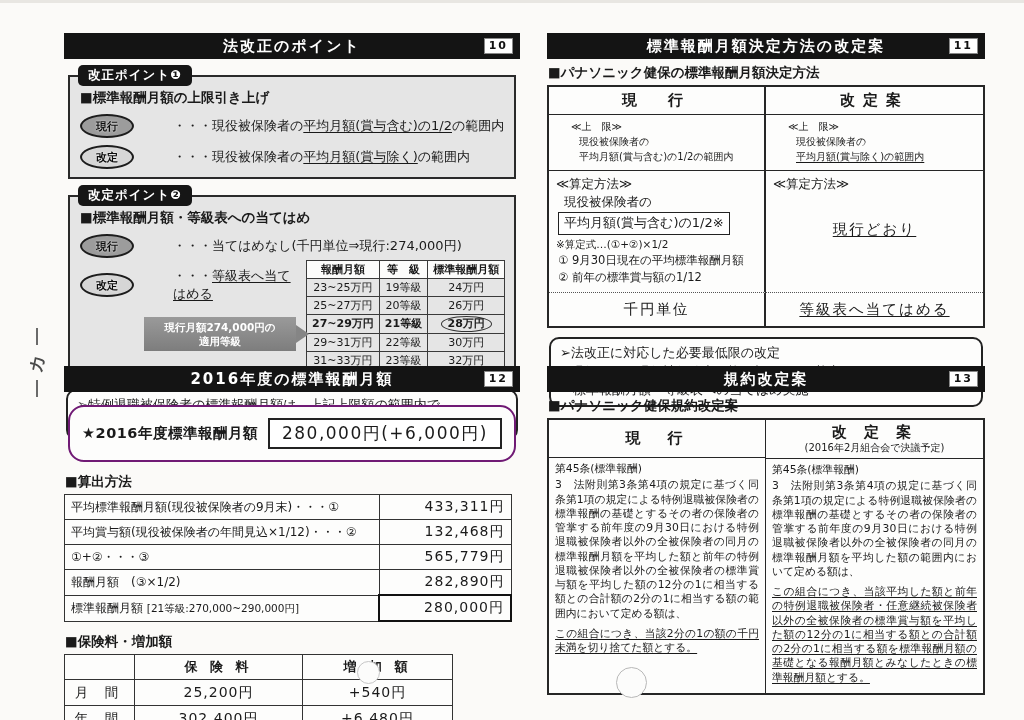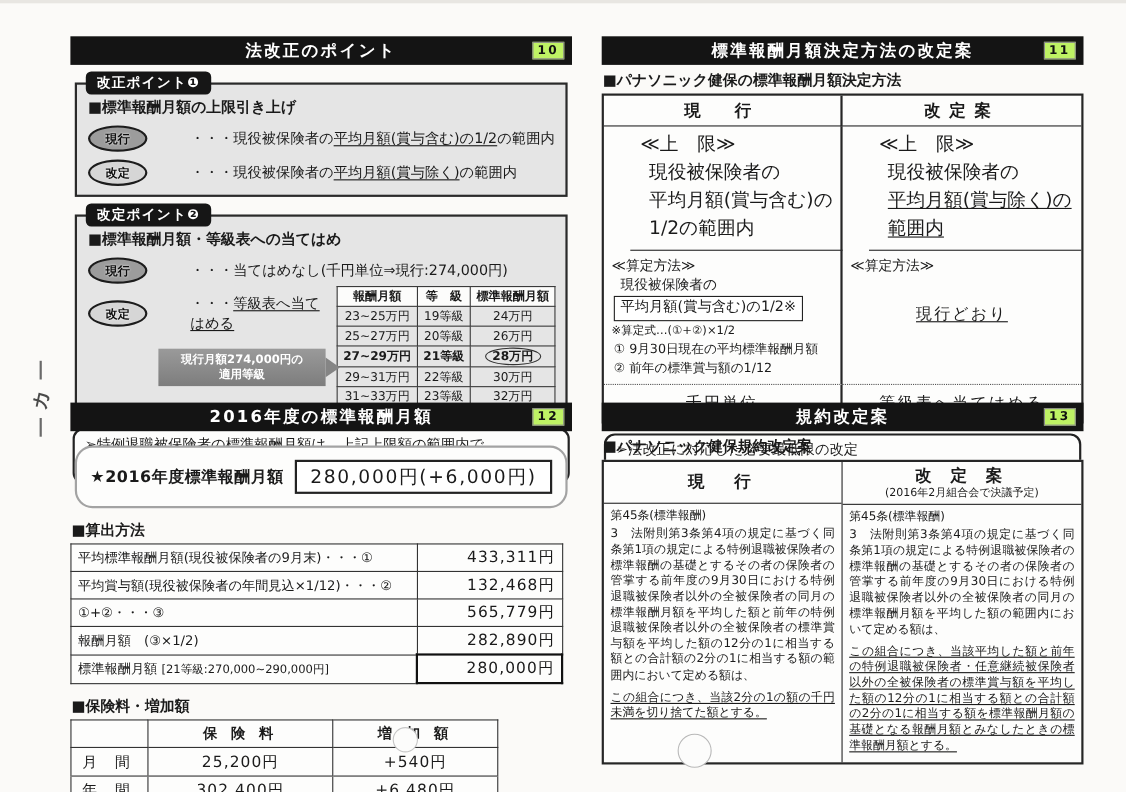--- a/index.html
+++ b/index.html
@@ -16,21 +16,21 @@
   #p11 { left:547px; top:33px;  width:438px; }
   #p12 { left:64px;  top:366px; width:456px; }
   #p13 { left:547px; top:366px; width:438px; }
 
   .titlebar {
     position:relative; background:#141414; color:#fff;
     text-align:center; font-weight:bold; font-size:15px;
     letter-spacing:2px; padding:4px 0; height:26px;
   }
   .pagenum {
-    position:absolute; right:7px; top:5px; background:#bef264; color:#111;
+    position:absolute; right:7px; top:5px; background:#ffffff; color:#111;
     border:1px solid #888; font-size:11px; font-weight:bold;
     line-height:14px; padding:0 4px;
   }
 
   
   .pointbox {
     position:relative; border:2px solid #2a2a2a; background:#e5e5e5;
     margin:16px 4px 0 4px; padding:12px 8px 8px 10px;
   }
   .pointtab {
@@ -80,35 +80,35 @@
   
   .subheading { font-size:13.5px; font-weight:bold; margin:5px 0 3px 1px; }
   .t11 { border:2px solid #262626; background:#fdfdfc; }
   .t11row { display:flex; }
   .t11row > div { width:50%; }
   .t11row > div:first-child { border-right:2px solid #262626; }
   .t11head > div {
     text-align:center; font-size:15px; font-weight:bold; letter-spacing:8px;
     padding:4px 0; border-bottom:1.5px solid #262626;
   }
-  .t11upper > div { padding:4px 7px 6px 9px; font-size:17px; line-height:1.5; border-bottom:1.5px solid #262626;margin-left:24px; }
+  .t11upper > div { padding:4px 7px 6px 22px; font-size:10px; line-height:1.5; border-bottom:1.5px solid #262626; }
   .t11method > div { padding:4px 7px 6px 7px; font-size:12.5px; line-height:1.45; border-bottom:1.5px dotted #555; }
   .indent { padding-left:8px; }
   .fbox {
     display:inline-block; border:1.5px solid #222; padding:1px 5px;
     font-size:13px; margin:1px 0 2px 2px; background:#fff;
   }
   .fnote { font-size:10.5px; }
   .fitem { font-size:11.5px; padding-left:2px; }
   .center-mid { text-align:center; font-size:14.5px; margin-top:26px; letter-spacing:2px; }
   .t11bottom > div { text-align:center; font-size:14.5px; padding:7px 0; letter-spacing:2px; }
 
   
   .headline {
-    border:2px solid #a3a3a3; border-radius:16px; margin:13px 4px 0 4px;
+    border:2px solid #701a75; border-radius:16px; margin:13px 4px 0 4px;
     padding:11px 10px; display:flex; align-items:center; justify-content:center;
     gap:10px; background:#fdfdfc;
   }
   .headline-label { font-size:14.5px; font-weight:bold; letter-spacing:0.5px; }
   .headline-value {
     border:2px solid #222; font-size:17px; padding:2px 12px;
     letter-spacing:1.5px; background:#fff;
   }
   .secheading { font-size:13.5px; font-weight:bold; margin:11px 0 3px 1px; }
   .calc-table { border-collapse:collapse; width:448px; background:#fdfdfc; }

